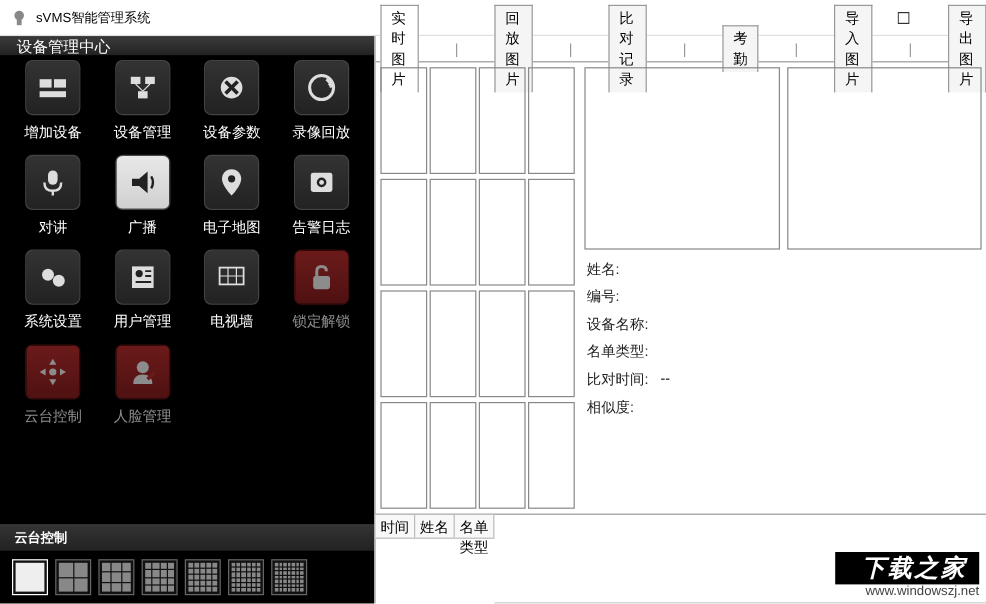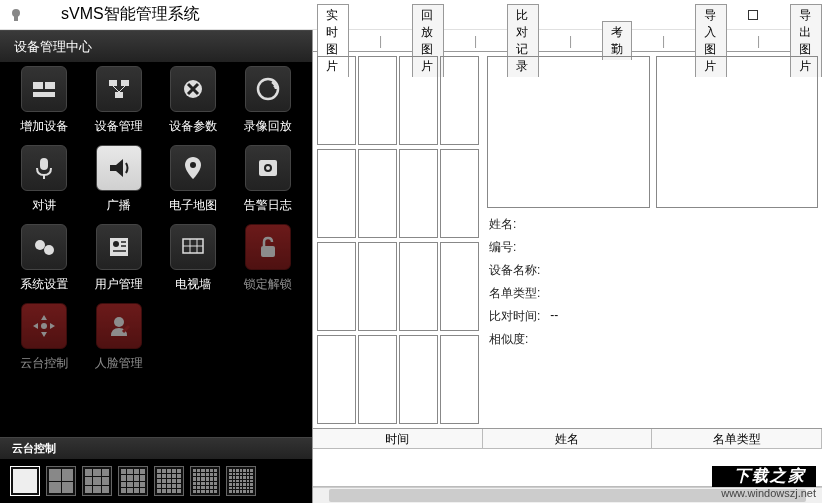--- a/index.html
+++ b/index.html
@@ -1,24 +1,24 @@
 <!DOCTYPE html>
 <html><head>
 <meta charset="utf-8">
 <style>
 * { margin: 0; padding: 0; box-sizing: border-box; font-family: "Microsoft YaHei", sans-serif; }
 body { width: 822px; height: 503px; background: #fff; overflow: hidden; }
 .titlebar { height: 30px; background: #fff; display: flex; align-items: center; padding: 0 2px; border-bottom: 1px solid #e0e0e0; }
 .titlebar-icon { width: 16px; height: 16px; margin: 0 6px; }
-.titlebar-title { font-size: 16px; flex: 1; margin-left: 31px; }
+.titlebar-title { font-size: 11px; flex: 1; }
 .titlebar-btns { display: flex; }
 .titlebar-btn { width: 45px; height: 28px; display: flex; align-items: center; justify-content: center; font-size: 14px; color: #333; }
 .main { display: flex; height: 473px; }
 .sidebar { width: 312px; background: #1a1a1a; display: flex; flex-direction: column; }
-.sidebar-header { height: 32px; background: linear-gradient(#3a3a3a,#222); color: #fff; font-size: 13px; padding-left: 14px; display: flex; align-items: center; border-top: 1px solid #444; }
+.sidebar-header { height: 16px; background: linear-gradient(#3a3a3a,#222); color: #fff; font-size: 13px; padding-left: 14px; display: flex; align-items: center; border-top: 1px solid #444; }
 .icon-grid { flex: 1; background: #000; padding: 4px 10px 0 10px; display: grid; grid-template-columns: repeat(4, 1fr); gap: 10px 6px; align-content: start; }
 .icon-item { display: flex; flex-direction: column; align-items: center; gap: 6px; }
 .icon-item.inactive { opacity: 0.55; }
 .icon-box { width: 46px; height: 46px; background: linear-gradient(#333,#222); border: 1px solid #444; border-radius: 6px; display: flex; align-items: center; justify-content: center; }
 .icon-box.active { background: linear-gradient(#e8e8e8,#d0d0d0); }
 .icon-box.red { background: linear-gradient(#c43030,#902020); border-color: #701818; }
 .icon-label { color: #fff; font-size: 12px; }
 .win-mode-hdr { height: 22px; background: linear-gradient(#333,#222); color: #fff; font-size: 11px; font-weight: bold; padding-left: 12px; display: flex; align-items: center; border-top: 1px solid #444; }
 .win-modes { height: 44px; background: #000; display: flex; align-items: center; gap: 6px; padding-left: 10px; }
 .wm { width: 30px; height: 30px; border: 1px solid #666; background: #111; display: grid; gap: 1px; padding: 2px; }
@@ -34,28 +34,28 @@
 .upper { flex: 1; display: flex; }
 .thumbs { width: 170px; padding: 4px; display: flex; flex-direction: column; gap: 4px; }
 .thumb-row { flex: 1; display: flex; gap: 2px; }
 .thumb { flex: 1; border: 1px solid #888; }
 .preview-col { flex: 1; display: flex; flex-direction: column; }
 .previews { height: 160px; display: flex; gap: 6px; padding: 4px; }
 .preview { flex: 1; border: 1px solid #888; }
 .details { flex: 1; padding: 4px 6px; font-size: 12px; display: flex; flex-direction: column; gap: 6px; }
 .det-row { display: flex; }
 .det-label { color: #222; }
-.table-area { height: 75px; border-top: 1px solid #999; display: flex; flex-direction: column; }
+.table-area { height: 75px; border-top: 1px solid #999; display: flex; flex-direction: row; }
 .thead { display: flex; height: 20px; font-size: 12px; border-bottom: 1px solid #bbb; background: #f8f8f8; }
 .thead div { flex: 1; text-align: center; border-right: 1px solid #bbb; padding-top: 2px; }
 .tbody { flex: 1; border-bottom: 1px solid #bbb; }
 .hscroll { height: 16px; background: #f0f0f0; border-top: 1px solid #ccc; position: relative; }
 .hscroll-thumb { position: absolute; left: 16px; right: 16px; top: 1px; bottom: 1px; background: #ccc; border-radius: 2px; }
 .watermark { position: absolute; right: 6px; bottom: 4px; text-align: right; pointer-events: none; }
-.wm-top { background: #000; color: #fff; font-size: 16px; font-style: italic; font-weight: bold; padding: 0 10px 0 22px; letter-spacing: 2px; text-align: right; }
+.wm-top { background: #000; color: #fff; font-size: 20px; font-style: italic; font-weight: bold; padding: 0 10px 0 22px; letter-spacing: 2px; text-align: right; }
 .wm-bot { color: #444; font-size: 11px; }
 svg { display: block; }
 </style>
 </head>
 <body>
 
 <div class="titlebar">
   <span class="titlebar-icon">
     <svg width="16" height="16" viewBox="0 0 16 16">
         <circle cx="8" cy="6" r="4" fill="#888"></circle>

